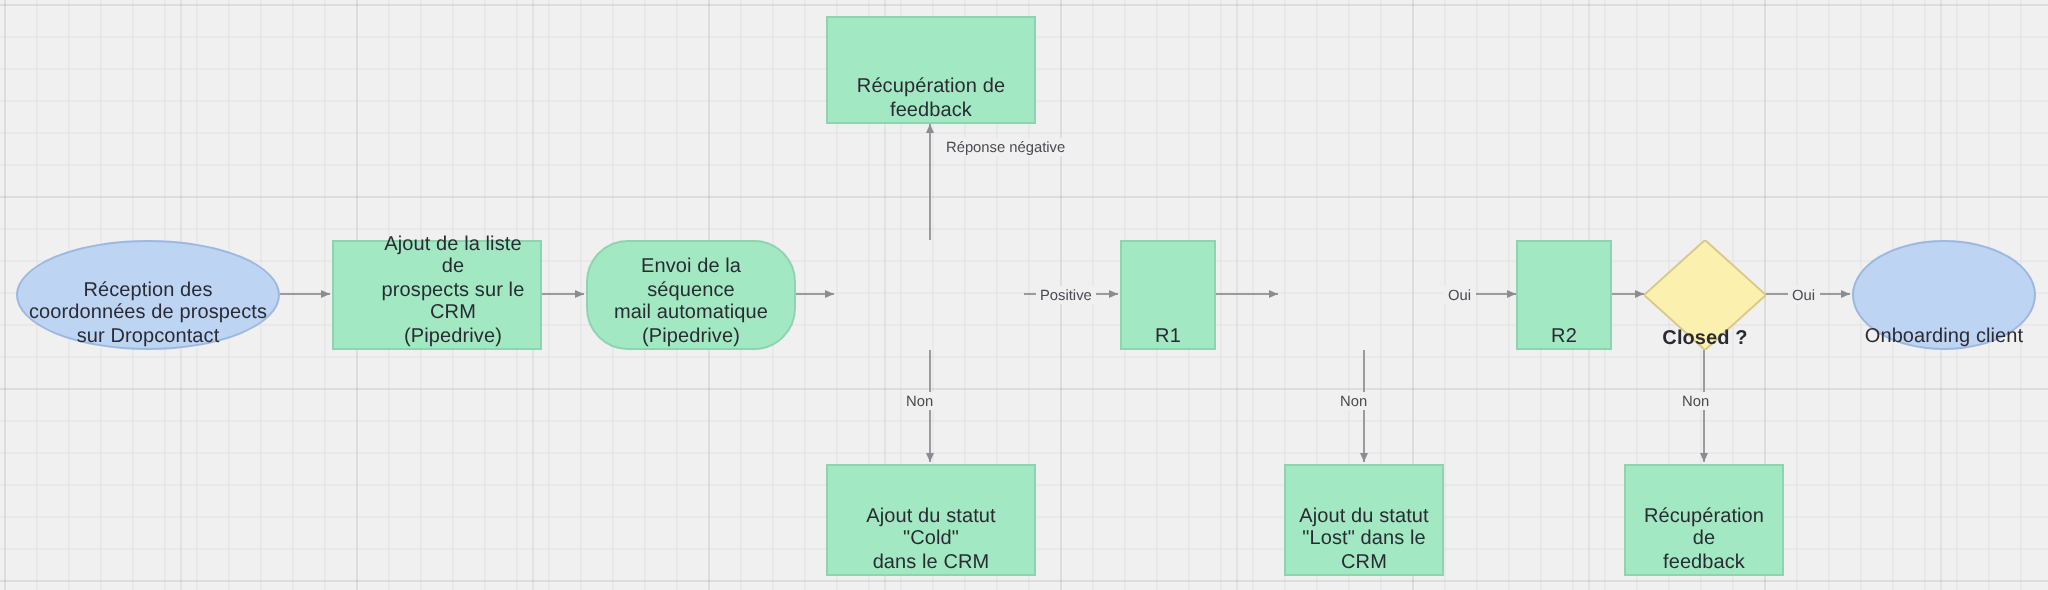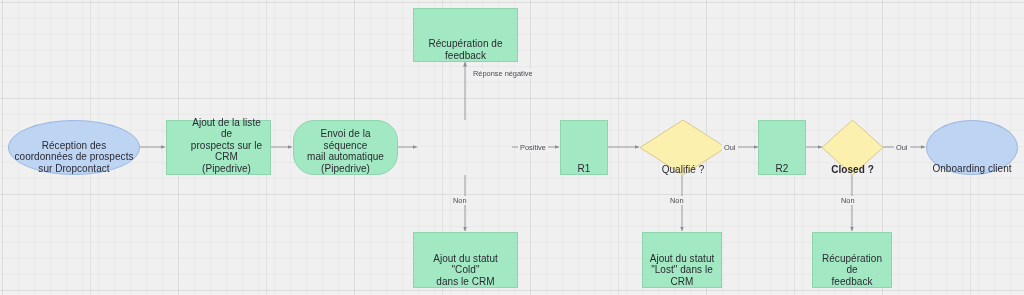--- a/index.html
+++ b/index.html
@@ -144,26 +144,20 @@
 
   <div class="node proc" style="left:413px; top:232px; width:105px; height:56px;">
     <span class="lbl">Ajout du statut "Cold"
 dans le CRM</span>
   </div>
 
   <div class="node proc" style="left:560px; top:120px; width:48px; height:55px;">
     <span class="lbl">R1</span>
   </div>
 
-  <div class="node decision" style="left:640px; top:120px; width:86px; height:55px;">
-    <svg class="dshape" viewBox="0 0 86 55" preserveAspectRatio="none">
-      <polygon points="43,0 86,27.5 43,55 0,27.5" fill="#fbf0ae" stroke="#d8c98b" stroke-width="1"></polygon>
-    </svg>
-    <span class="lbl">Qualifié ?</span>
-  </div>
 
   <div class="node proc" style="left:642px; top:232px; width:80px; height:56px;">
     <span class="lbl">Ajout du statut
 "Lost" dans le
 CRM</span>
   </div>
 
   <div class="node proc" style="left:758px; top:120px; width:48px; height:55px;">
     <span class="lbl">R2</span>
   </div>

